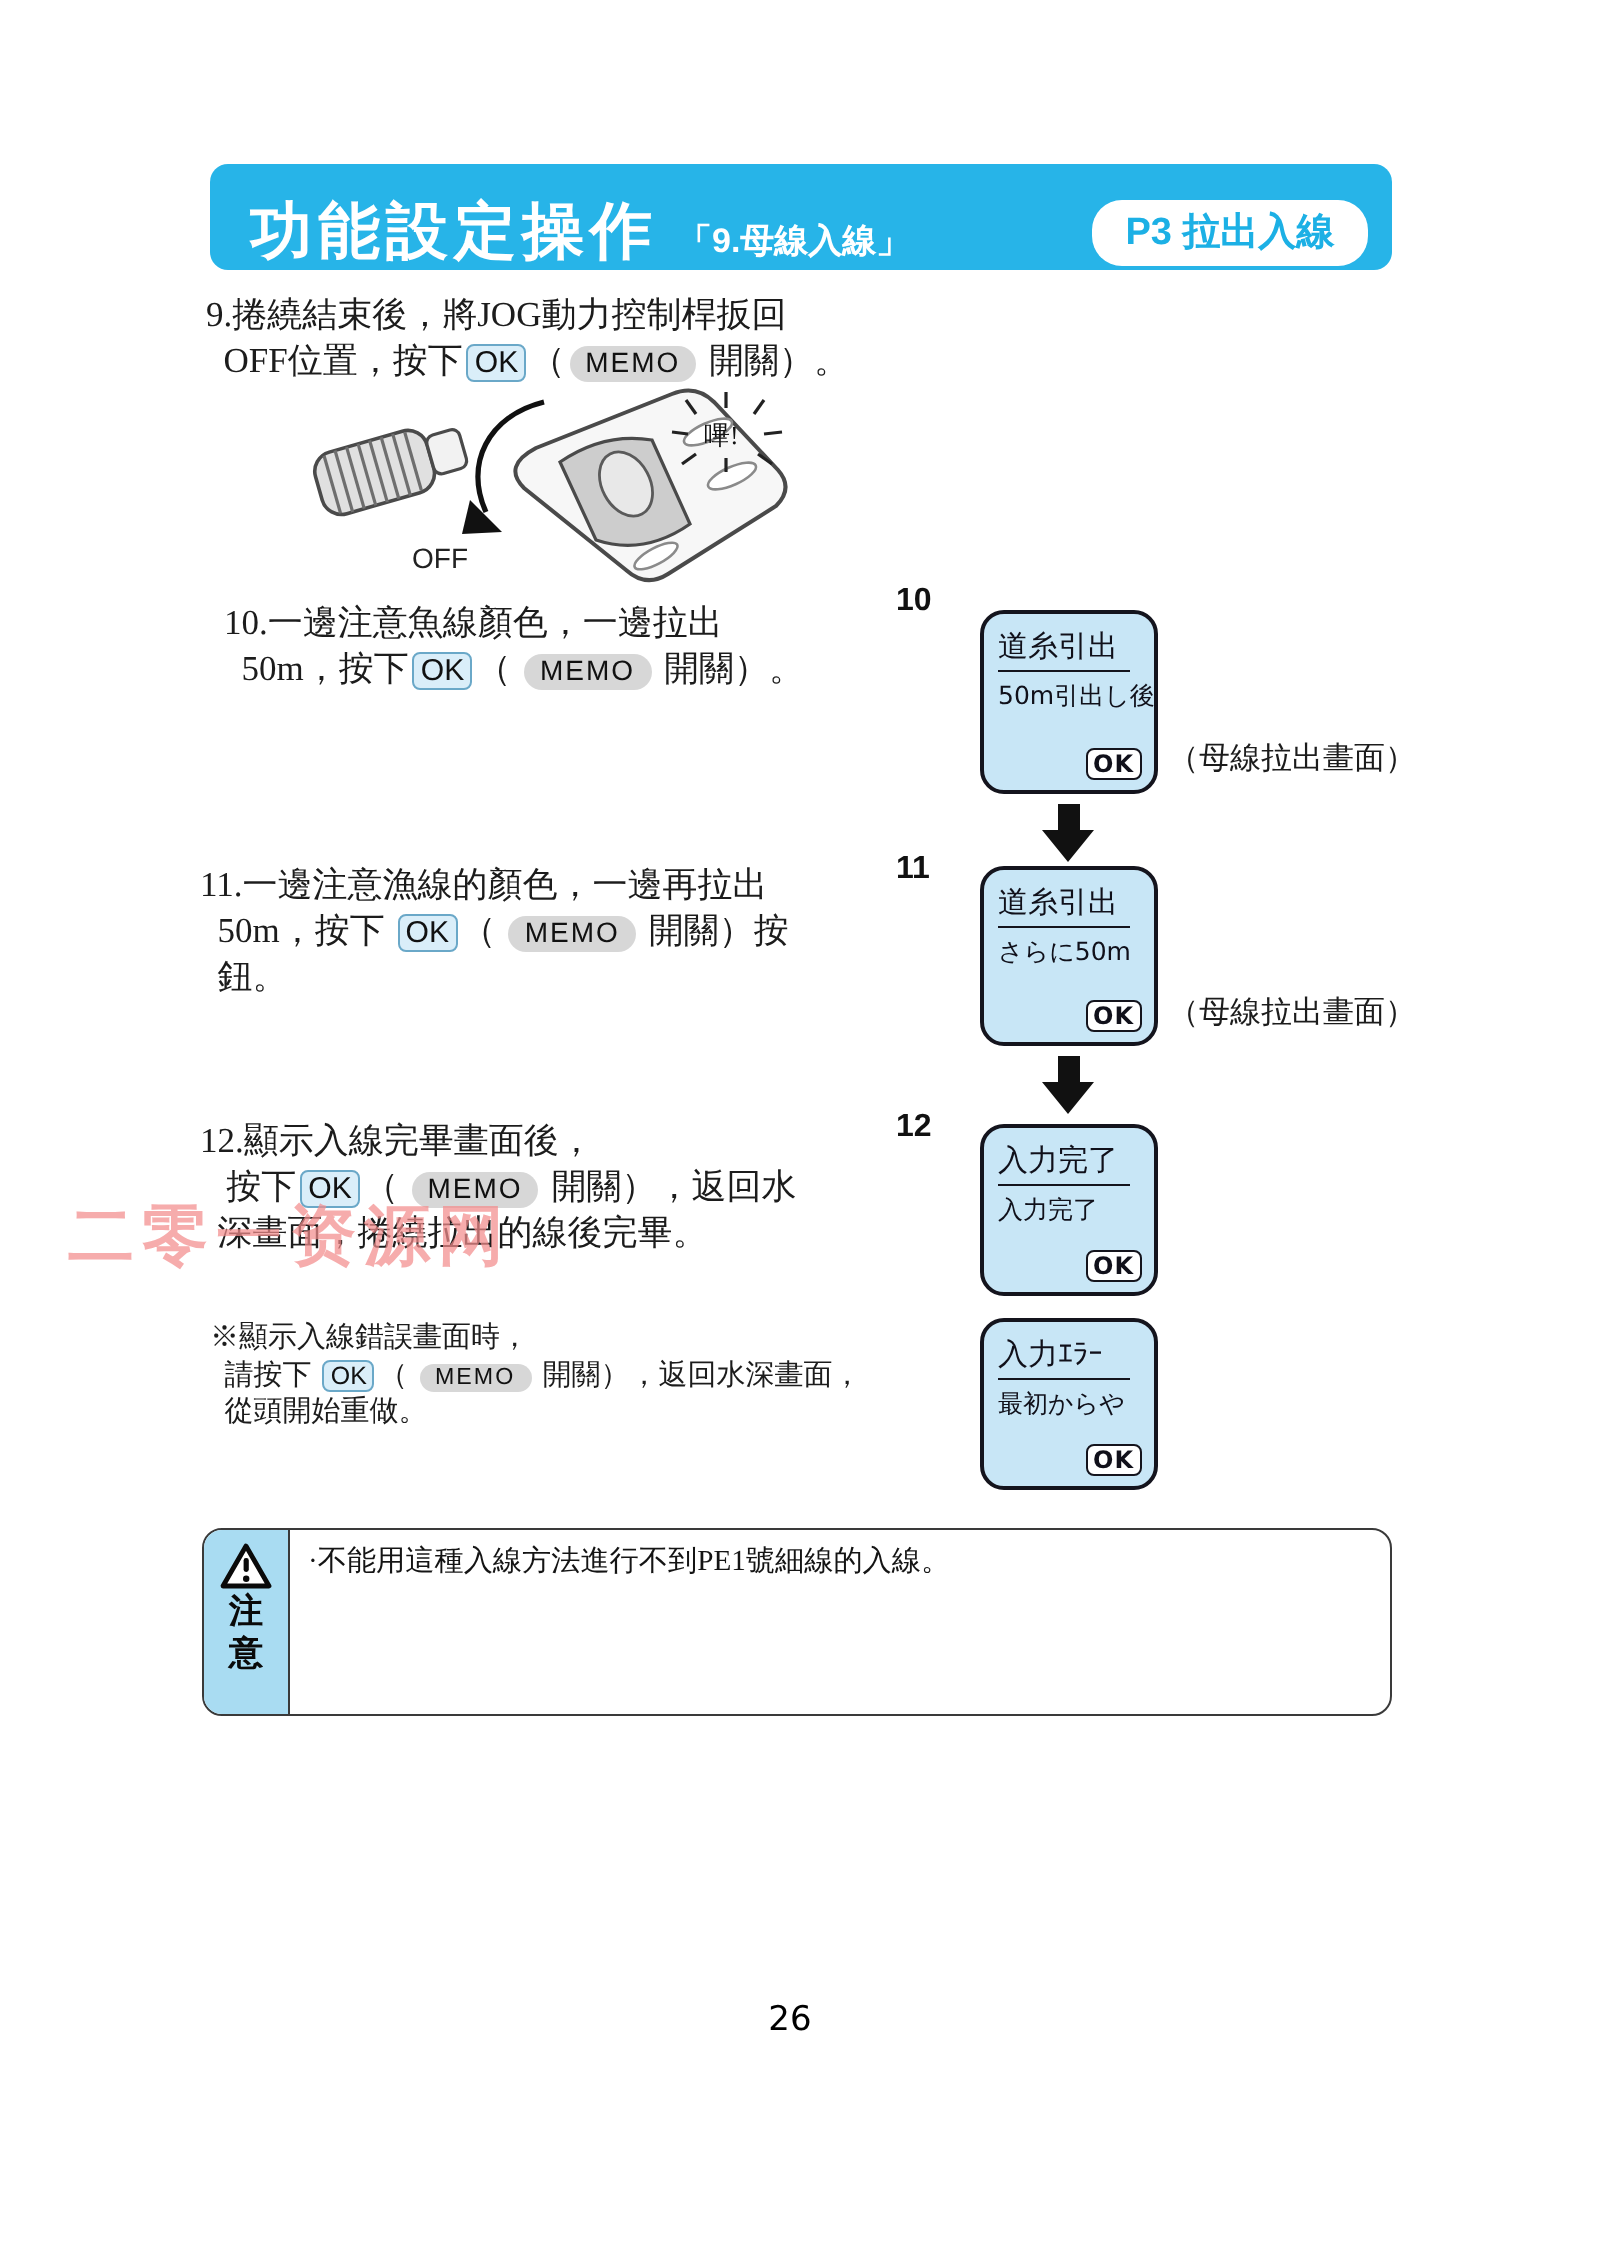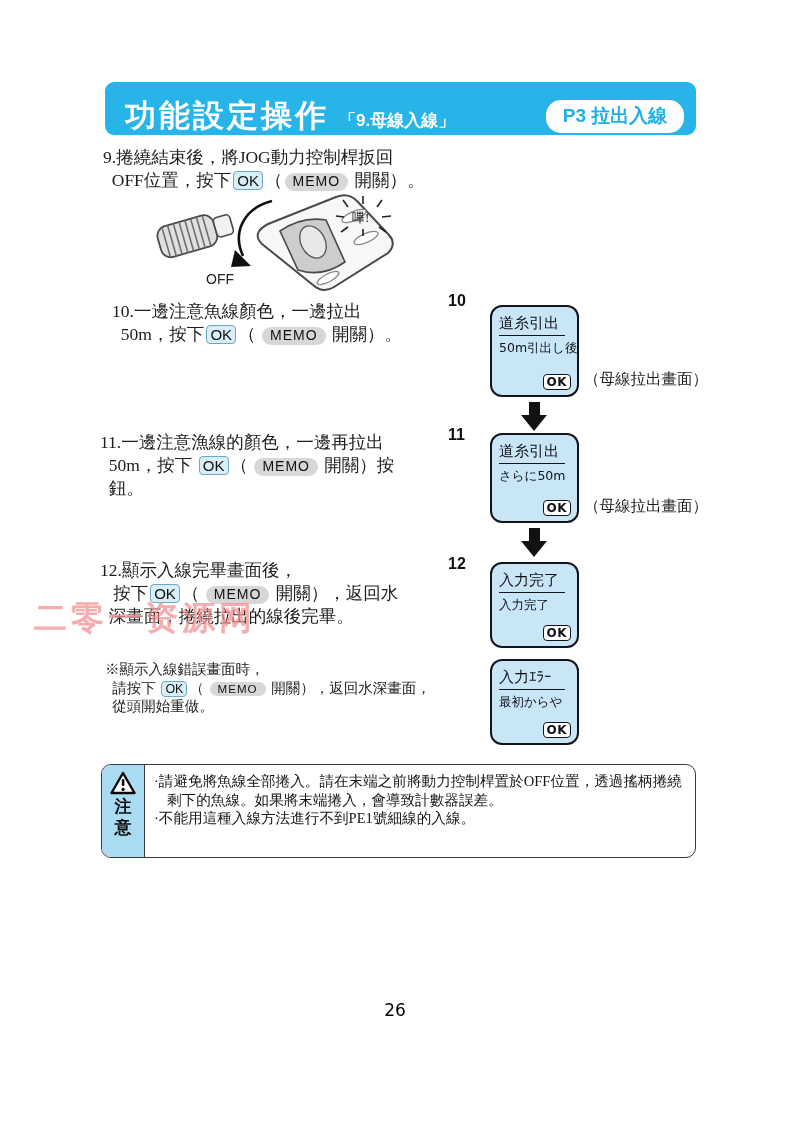--- a/index.html
+++ b/index.html
@@ -195,18 +195,17 @@
   <div class="caution-panel">
     <svg width="26" height="24" viewBox="0 0 26 24">
       <polygon points="13,2 24.5,22 1.5,22" fill="#ffffff" stroke="#0a0a0a" stroke-width="2.4" stroke-linejoin="round"></polygon>
       <rect x="11.8" y="8" width="2.6" height="7" rx="1.2" fill="#0a0a0a"></rect>
       <circle cx="13.1" cy="18.4" r="1.6" fill="#0a0a0a"></circle>
     </svg>
     <span class="caution-label">注</span>
     <span class="caution-label">意</span>
   </div>
   <div class="caution-body">
-      <div class="bullet">·請避免將魚線全部捲入。請在末端之前將動力控制桿置於OFF位置，透過搖柄捲繞剩下的魚線。如果將末端捲入，會導致計數器誤差。</div>
       <div class="bullet">·不能用這種入線方法進行不到PE1號細線的入線。</div>
     </div>
 </div>
 
 <div class="abs pageno">26</div>
 
 </body></html>

